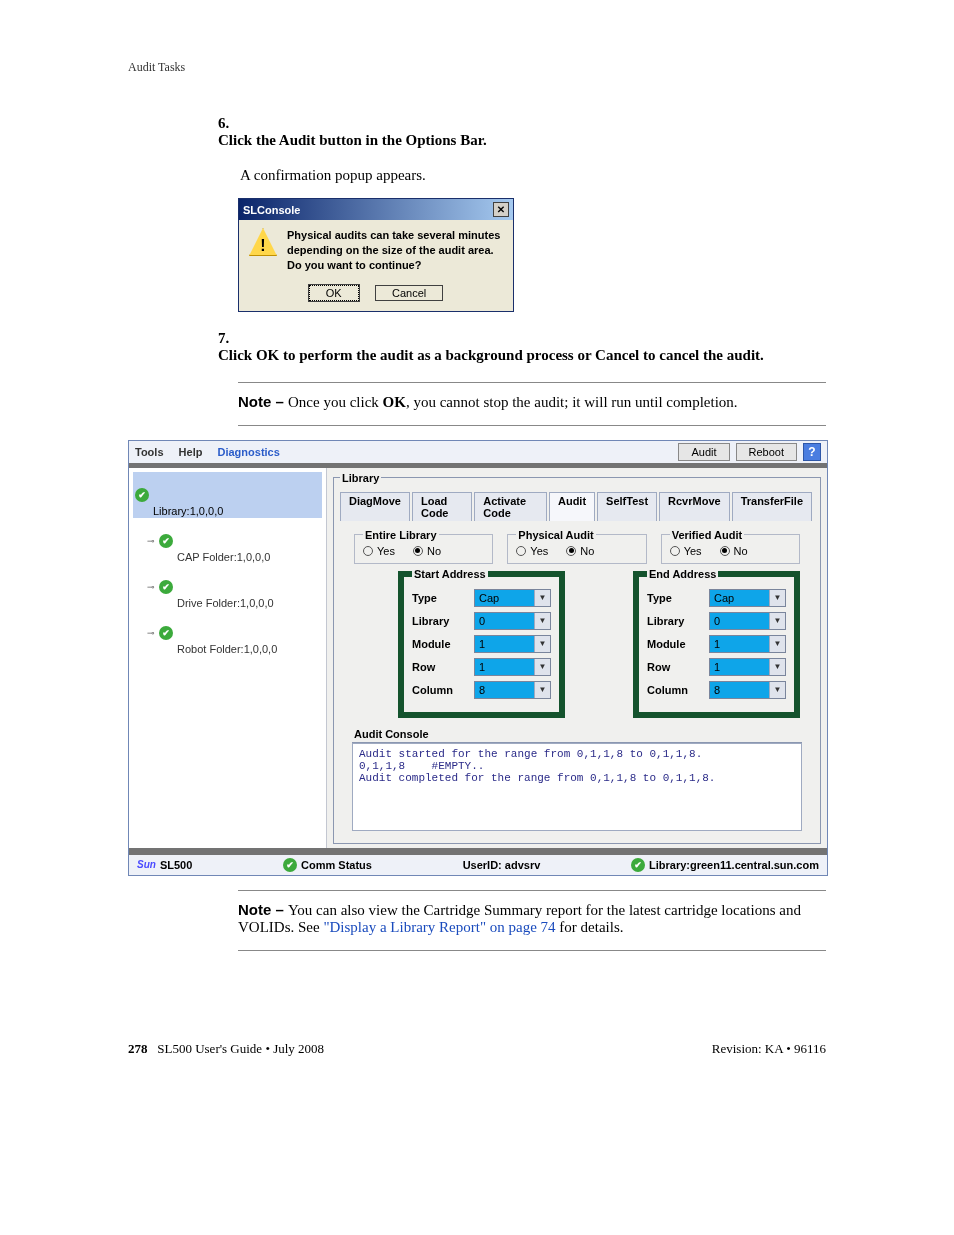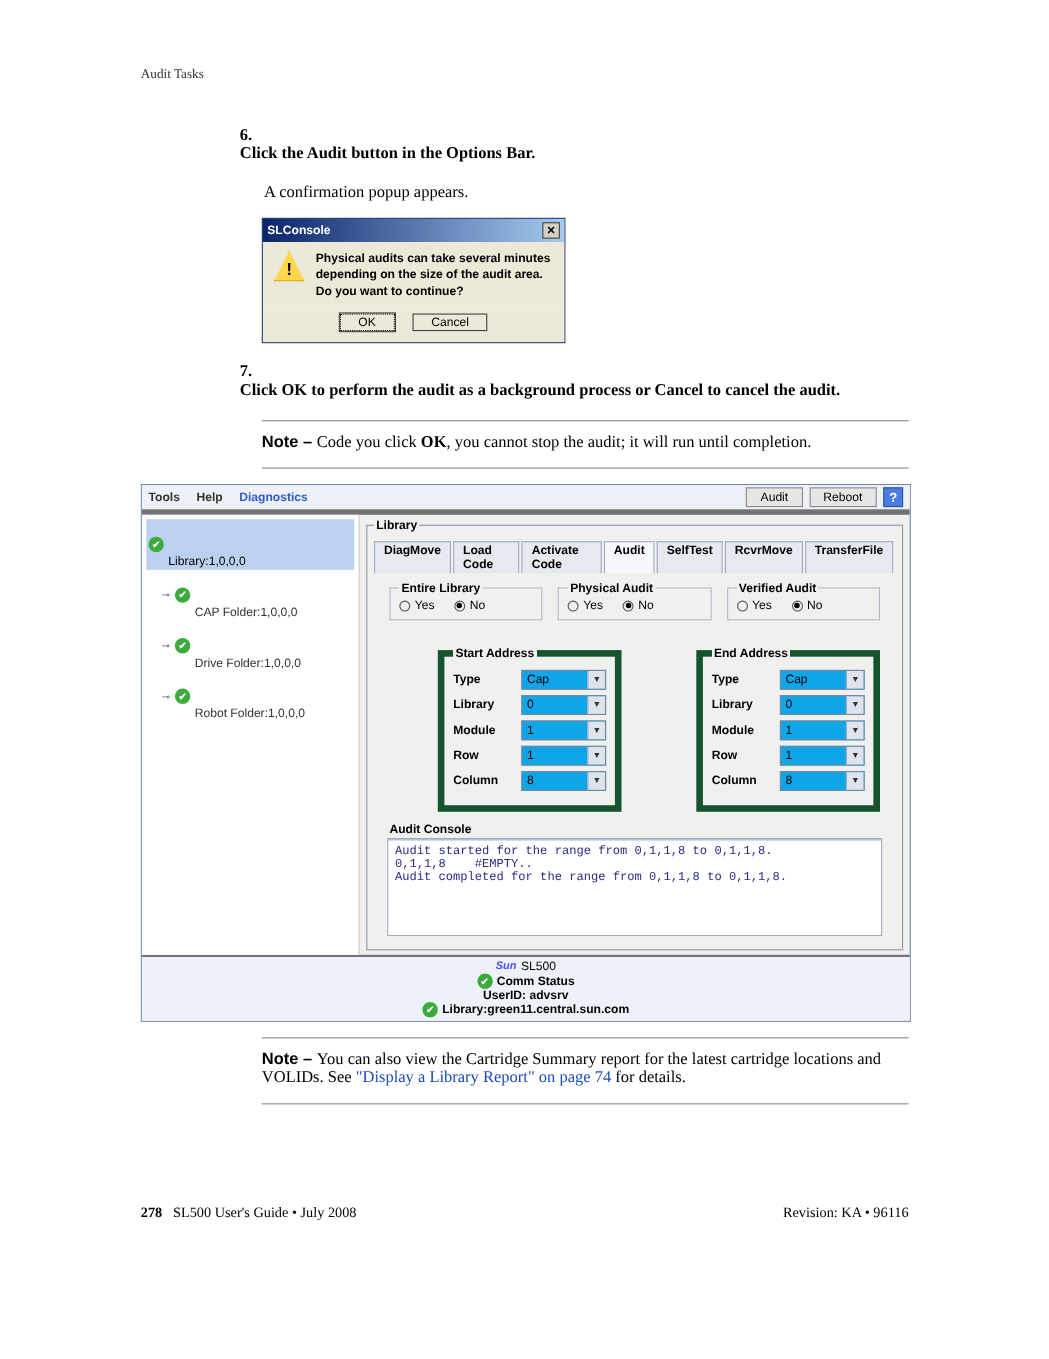--- a/index.html
+++ b/index.html
@@ -129,43 +129,43 @@
   fieldset.lib { border:1px solid #8b97b0; font-size:11px; padding:4px 6px 8px 6px; margin:0;}
   fieldset.lib > legend { font-weight:bold; font-size:11px;}
   .tabs { display:flex; gap:0; margin:4px 0 6px 0; }
   .tab {
     border:1px solid #9faac1; border-bottom:none;
     padding:2px 8px; font-weight:bold; font-size:11px;
     background:#e6e9f0; margin-right:2px;
   }
   .tab.active { background:#f6f7fb; }
   .audit-grid { padding:2px 12px 4px 12px; }
-  .radio-row { display:flex; gap:10px; margin-bottom:24px; }
+  .radio-row { display:flex; gap:10px; margin-bottom:4px; }
   .radio-row fieldset { flex:1; border:1px solid #b3b9c8; font-size:11px; padding:4px 8px 6px 8px;}
   .radio-row legend { font-weight:bold; }
   .rpair { display:flex; gap:18px; align-items:center; }
   .radio { width:10px;height:10px;border:1px solid #555;border-radius:50%;display:inline-flex;align-items:center;justify-content:center;}
   .radio.checked::after{content:"";width:5px;height:5px;background:#000;border-radius:50%;}
   .addr-row { display:flex; gap:20px; }
   .addr-row fieldset { flex:1; border:6px solid #14532d; padding:4px 8px 8px 8px;margin-left:46px;}
   .addr-row legend { font-weight:bold; }
   .addr-line { display:flex; align-items:center; margin:5px 0; }
   .addr-line .albl { width:62px; font-weight:bold; }
   .combo {
     flex:1; height:18px; border:1px solid #7a859c; background:#0ea5e9;
     display:flex; align-items:center; justify-content:space-between;
     padding:0 0 0 4px; font-size:11px; max-width:120px;
   }
   .combo .arrow { width:16px;height:16px;background:#dfe3ec;border-left:1px solid #9faac1;display:flex;align-items:center;justify-content:center;font-size:8px;color:#333;}
   .ac-title { font-weight:bold; border-bottom:1px solid #8b97b0; margin-top:10px; padding:0 0 2px 2px;}
   .ac-body { border:1px solid #9faac1; background:#fff; height:88px; padding:4px 6px; font-family: "Courier New", monospace; font-size:11px; color:#2a2a88; white-space:pre; overflow:hidden;}
-  .aw-status { border-top:2px solid #737373; background:#eef1f8; display:flex; justify-content:space-between; align-items:center; padding:3px 8px; font-size:11px;flex-direction:column;}
+  .aw-status { border-top:7px solid #737373; background:#eef1f8; display:flex; justify-content:space-between; align-items:center; padding:3px 8px; font-size:11px;}
   .aw-status .seg{ display:flex;align-items:center;gap:4px;}
   .sun-logo { color:#4a4aff; font-style:italic; font-size:10px; font-weight:bold;}
-  .sl500 { font-weight:normal; }
+  .sl500 { font-weight:bold; }
 
   .footer { display:flex;justify-content:space-between; margin-top:90px; font-size:13px;}
   .footer .pnum { font-weight:bold; }
 </style>
 </head>
 <body>
 
 <div class="page">
   <div class="header-small">Audit Tasks</div>
 
@@ -193,21 +193,21 @@
       <button class="win-btn">Cancel</button>
     </div>
   </div>
 
   <div class="step" style="margin-left:90px;">
     <span class="step-num">7.</span>
     <span class="step-txt bold">Click OK to perform the audit as a background process or Cancel to cancel the audit.</span>
   </div>
   <hr class="hr">
   <div class="note-box">
-    <span class="note-label">Note – </span><span>Code you click </span><b>OK</b><span>, you cannot stop the audit; it will run until completion.</span>
+    <span class="note-label">Note – </span><span>Once you click </span><b>OK</b><span>, you cannot stop the audit; it will run until completion.</span>
   </div>
   <hr class="hr">
 
 
   <div class="appwin">
     <div class="aw-menubar">
       <div class="aw-menus">
         <span>Tools</span>
         <span>Help</span>
         <span class="diag">Diagnostics</span>

